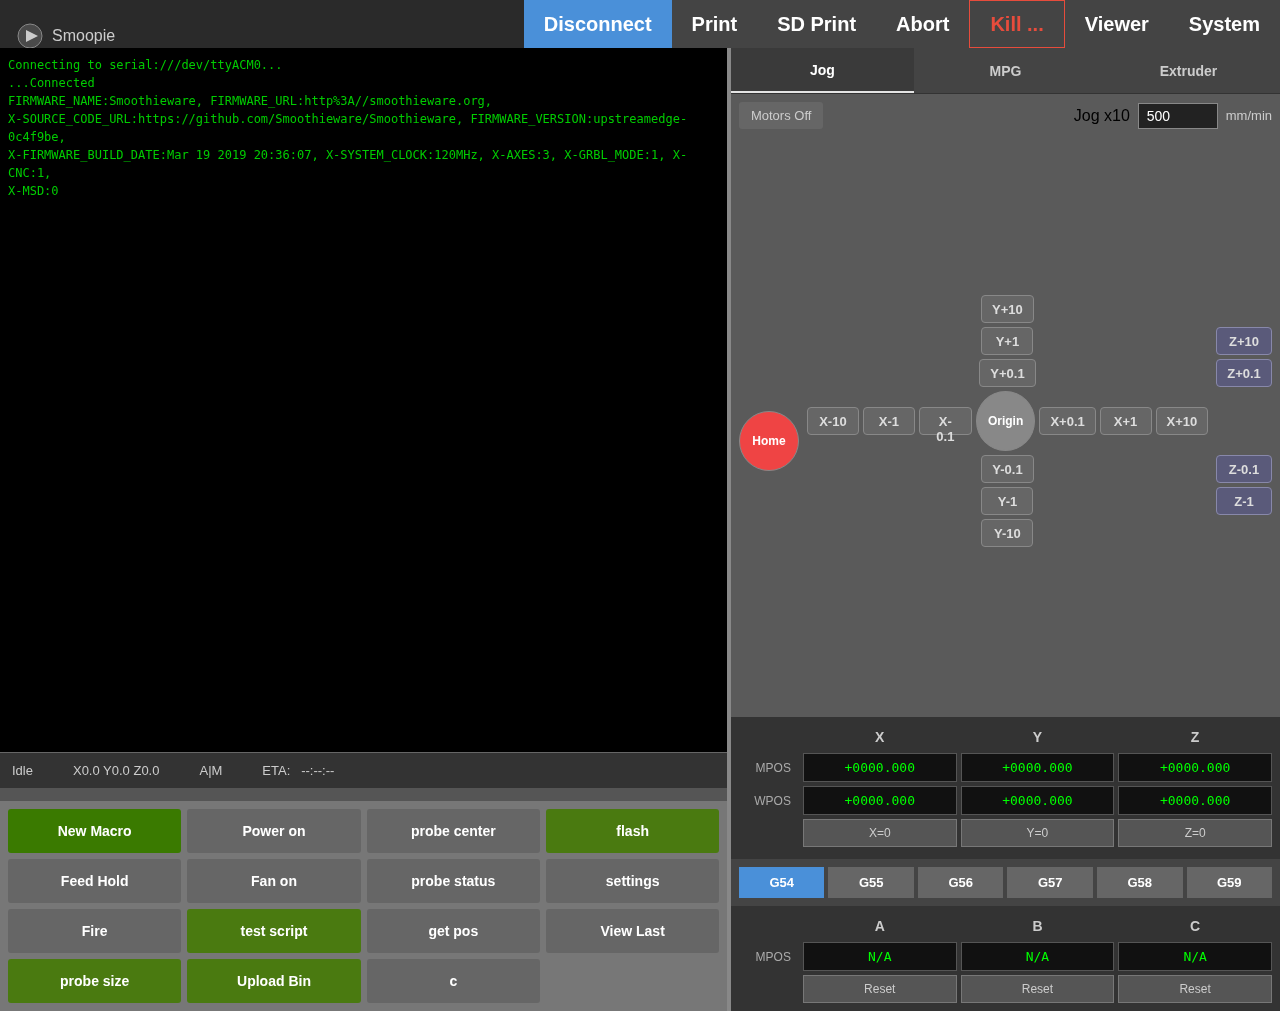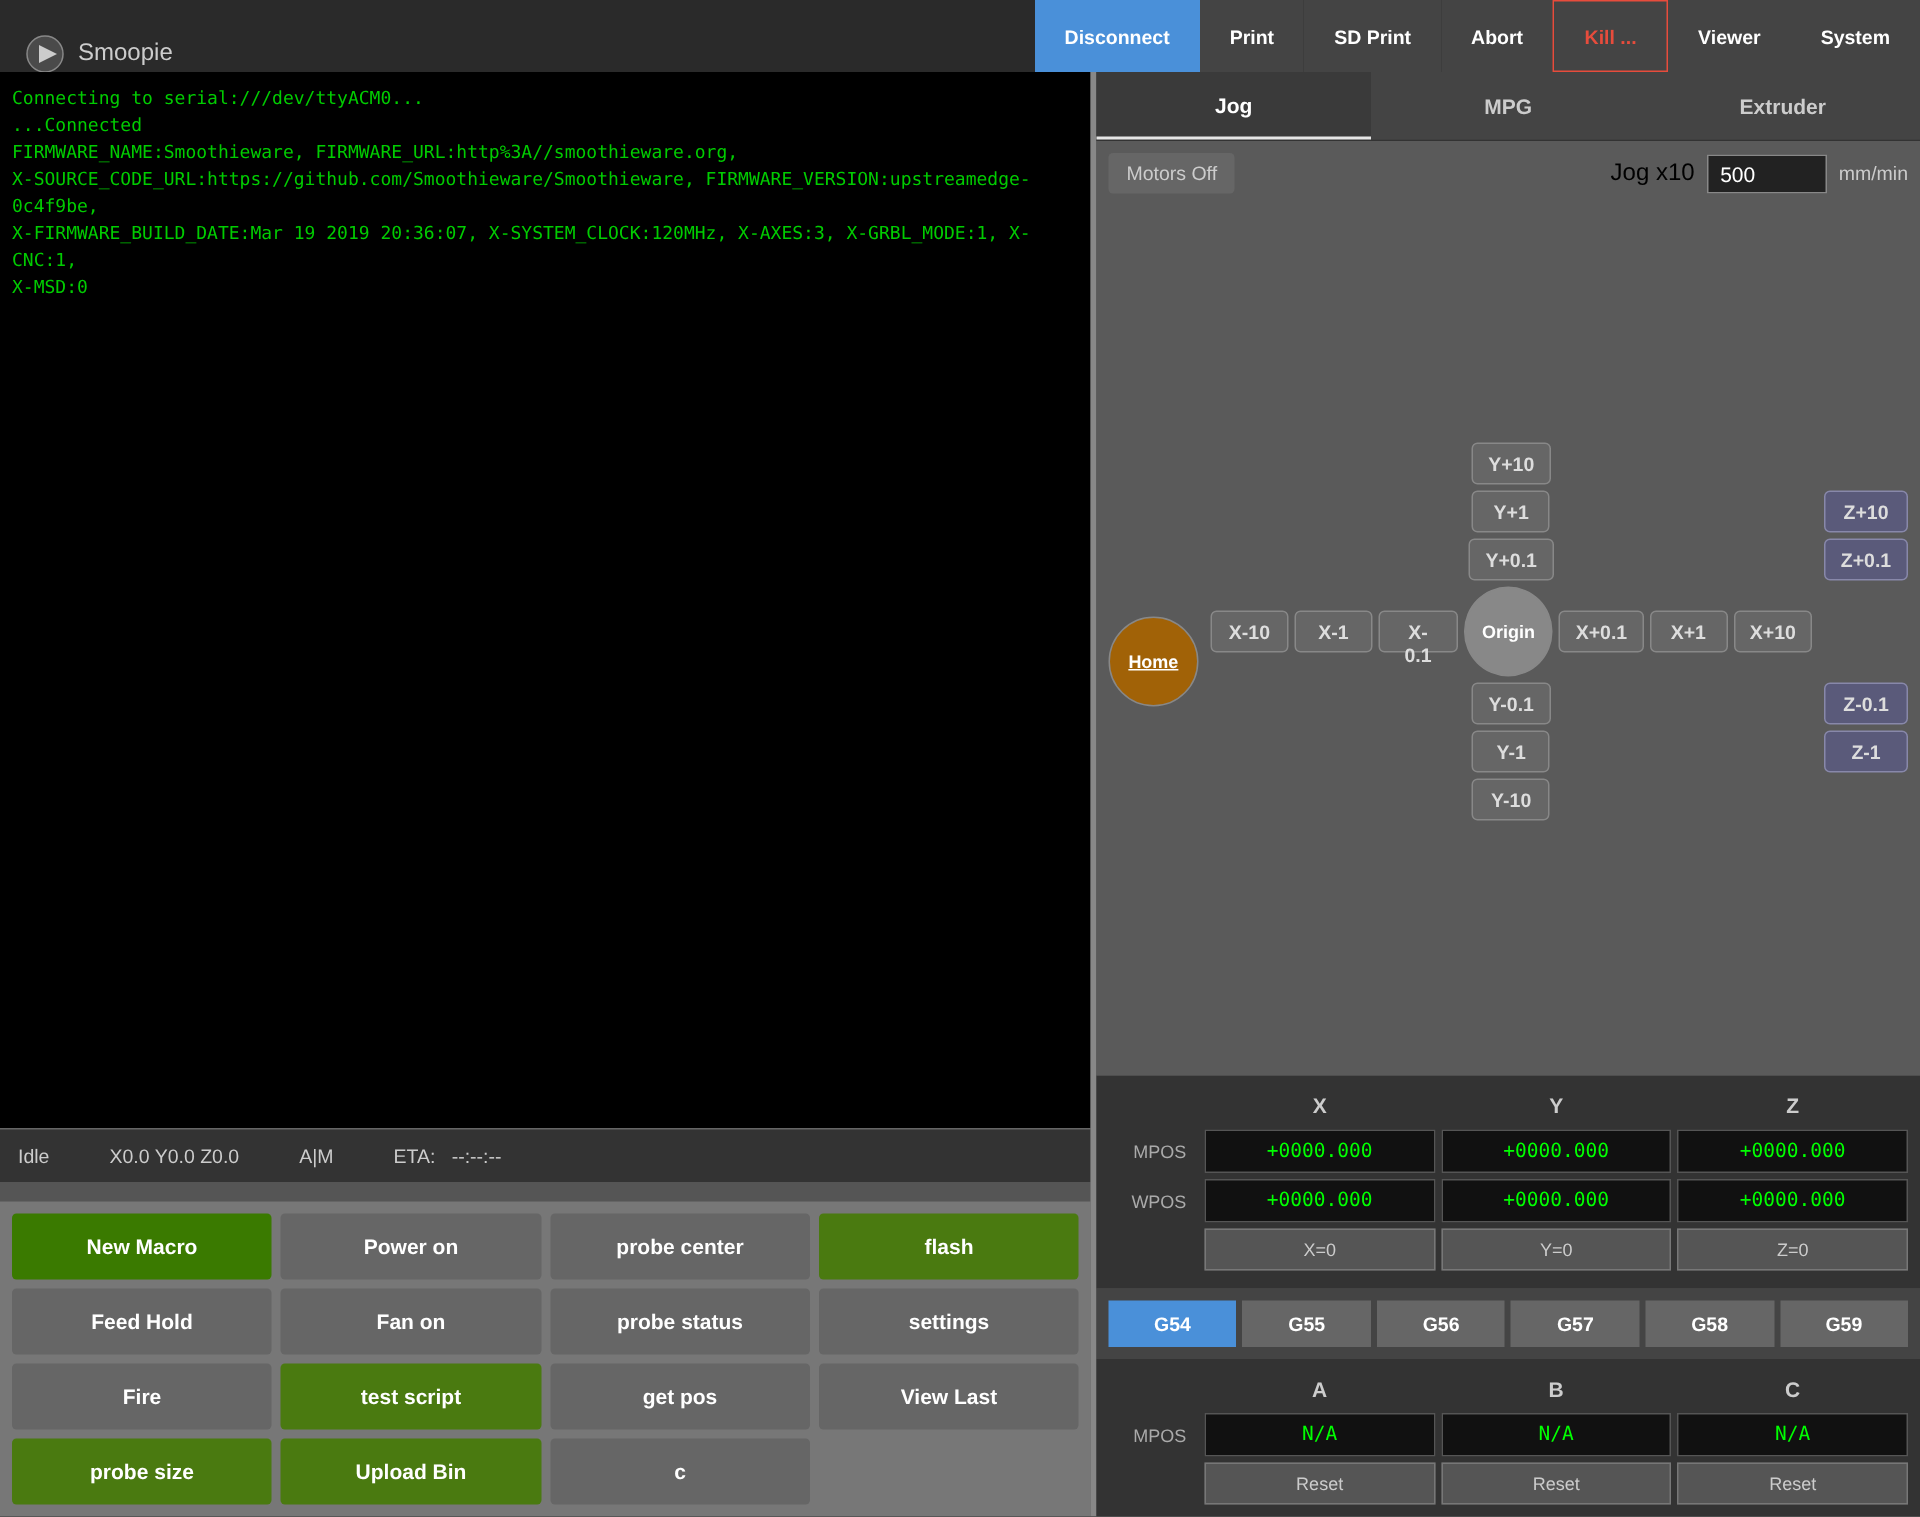--- a/index.html
+++ b/index.html
@@ -32,21 +32,21 @@
     }
     .logo-icon {
       width: 28px;
       height: 28px;
     }
     .nav-btn {
       height: 48px;
       padding: 0 20px;
       border: none;
       cursor: pointer;
-      font-size: 13px;
+      font-size: 20px;
       font-weight: bold;
       color: white;
       background: #444;
     }
     .nav-btn.active { background: #4a90d9; }
     .nav-btn.kill { background: #444; color: #e74c3c; border: 1px solid #e74c3c; }
 
     
     .main-area {
       display: flex;
@@ -205,30 +205,29 @@
       border-radius: 50%;
       width: 60px;
       height: 60px;
       color: white;
       font-size: 12px;
       display: flex;
       align-items: center;
       justify-content: center;
     }
     .jog-btn.home-btn {
-      background: #a16207;
+      background: #ef4444;
       border-radius: 50%;
       width: 60px;
       height: 60px;
       color: white;
       font-size: 12px;
       display: flex;
       align-items: center;
       justify-content: center;
-      text-decoration: underline;
     }
 
     
     .z-col {
       display: flex;
       flex-direction: column;
       gap: 4px;
       align-items: center;
     }
     .jog-btn.z-btn {

